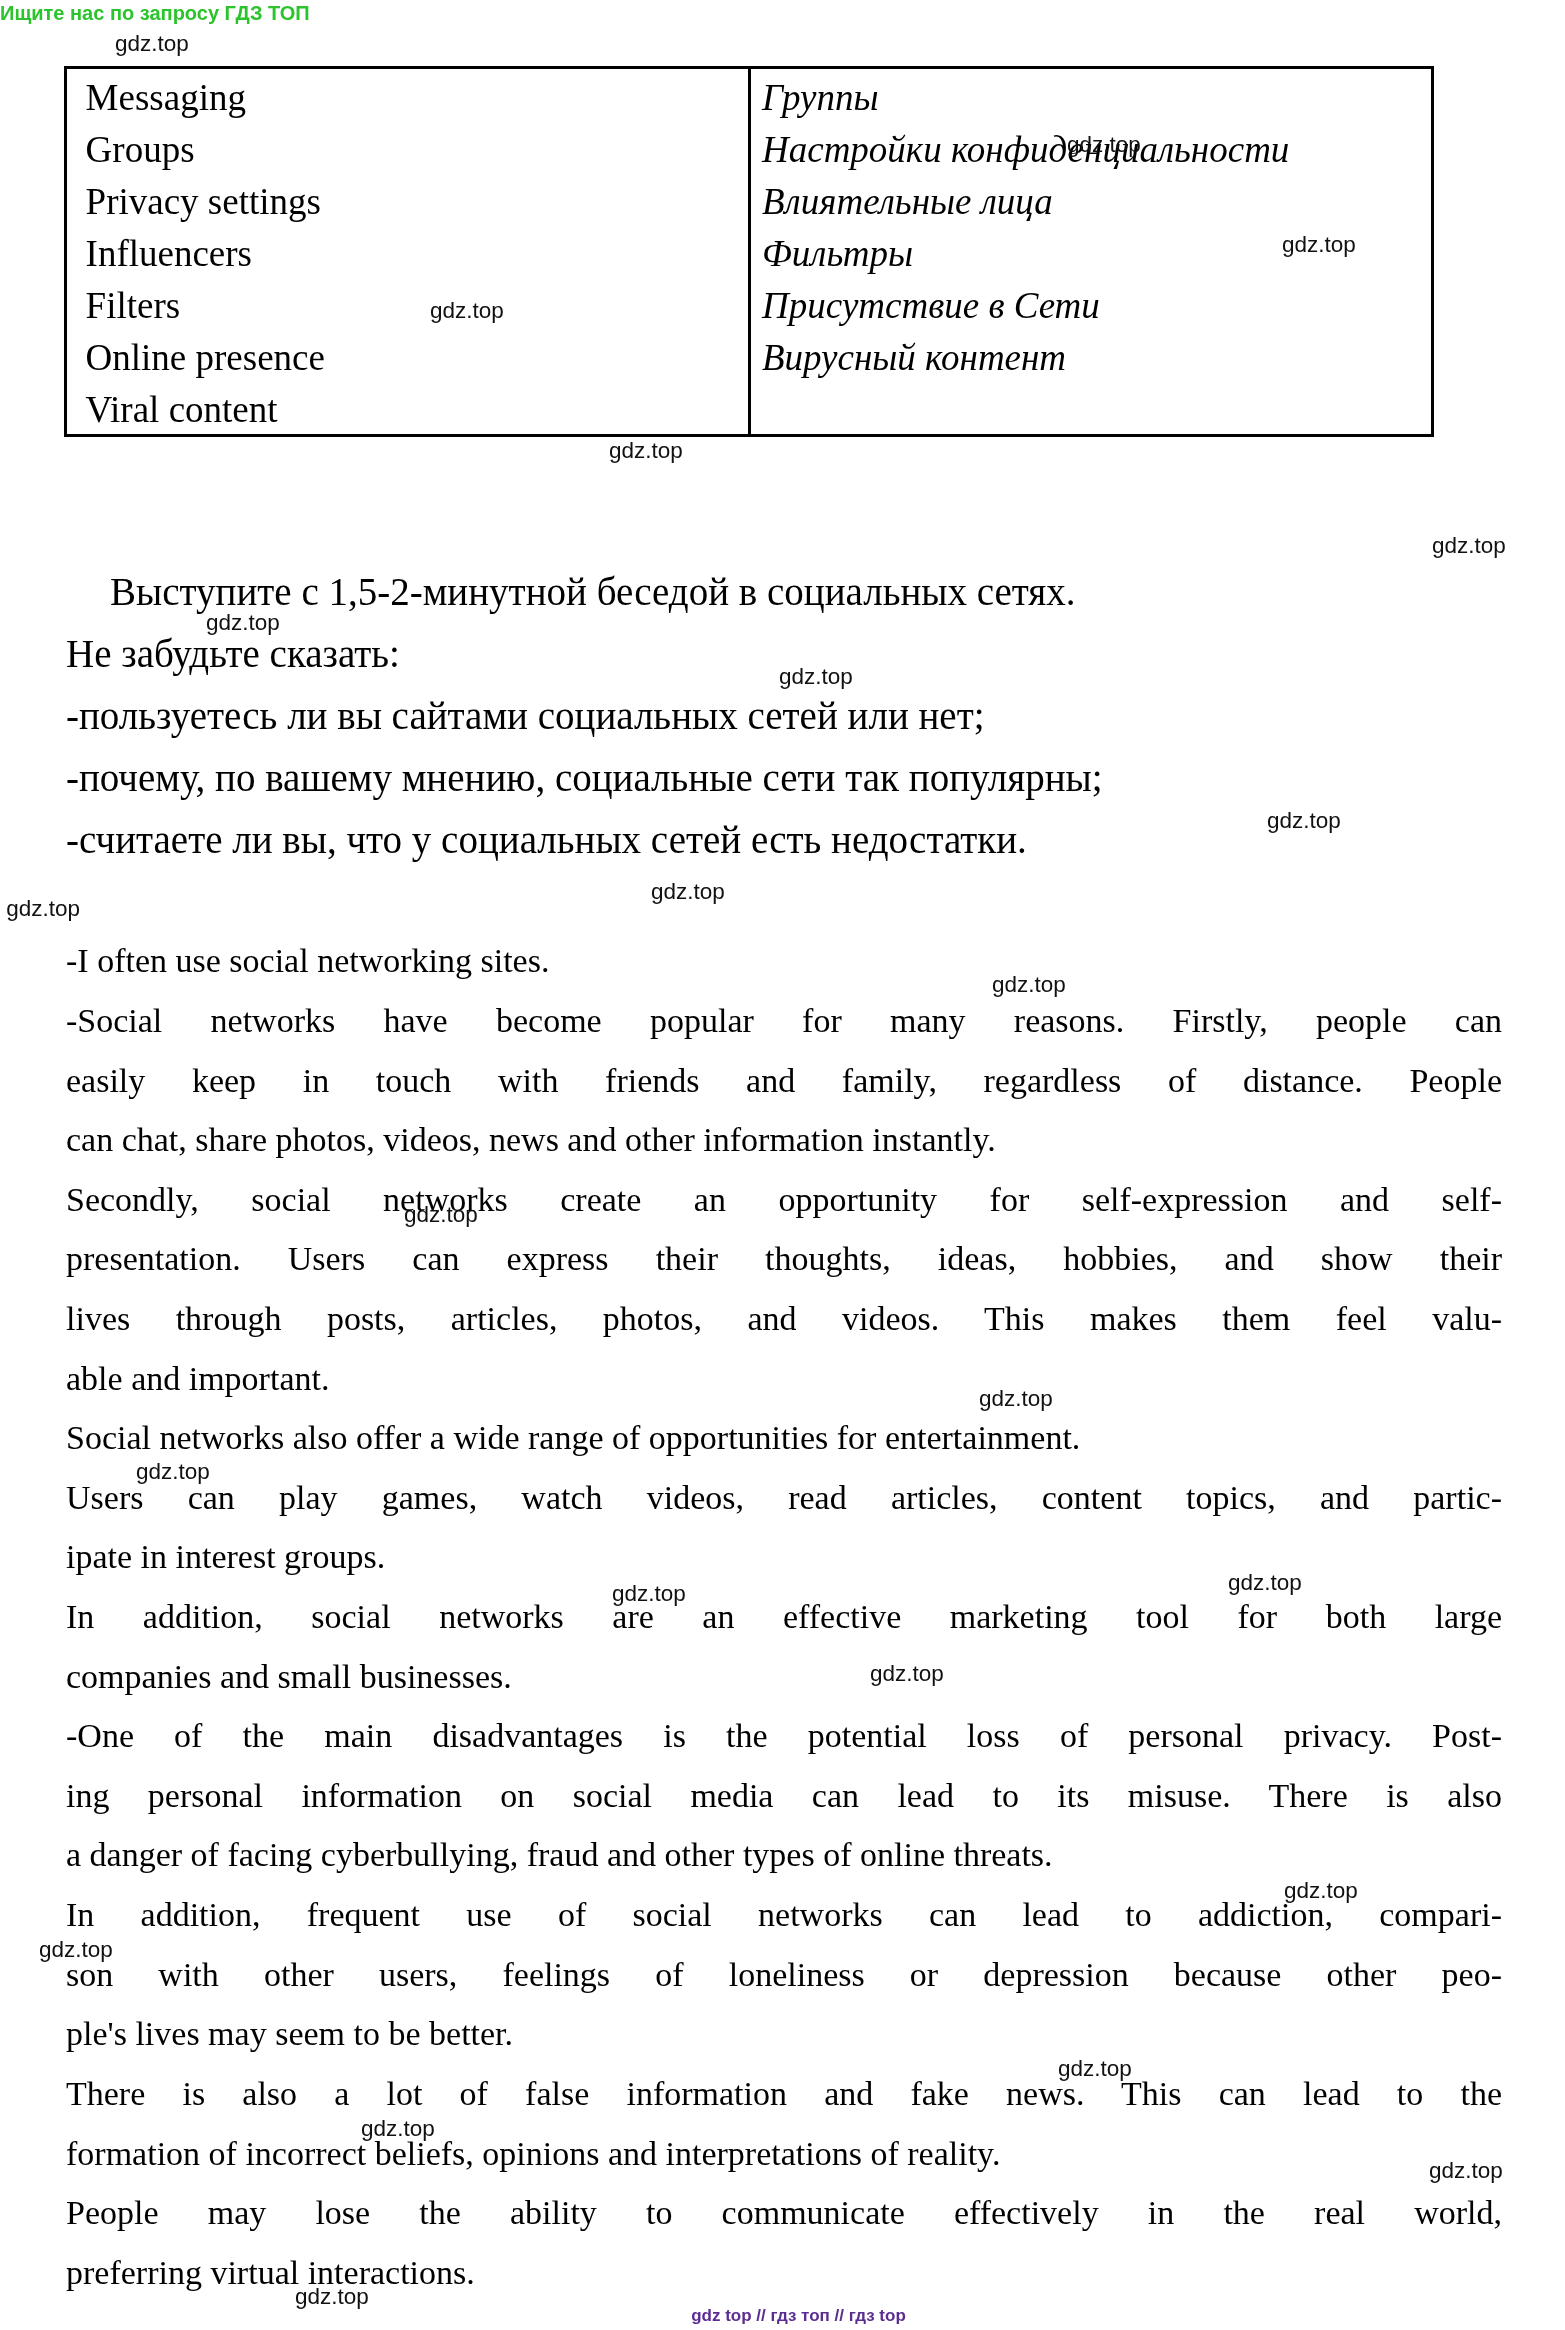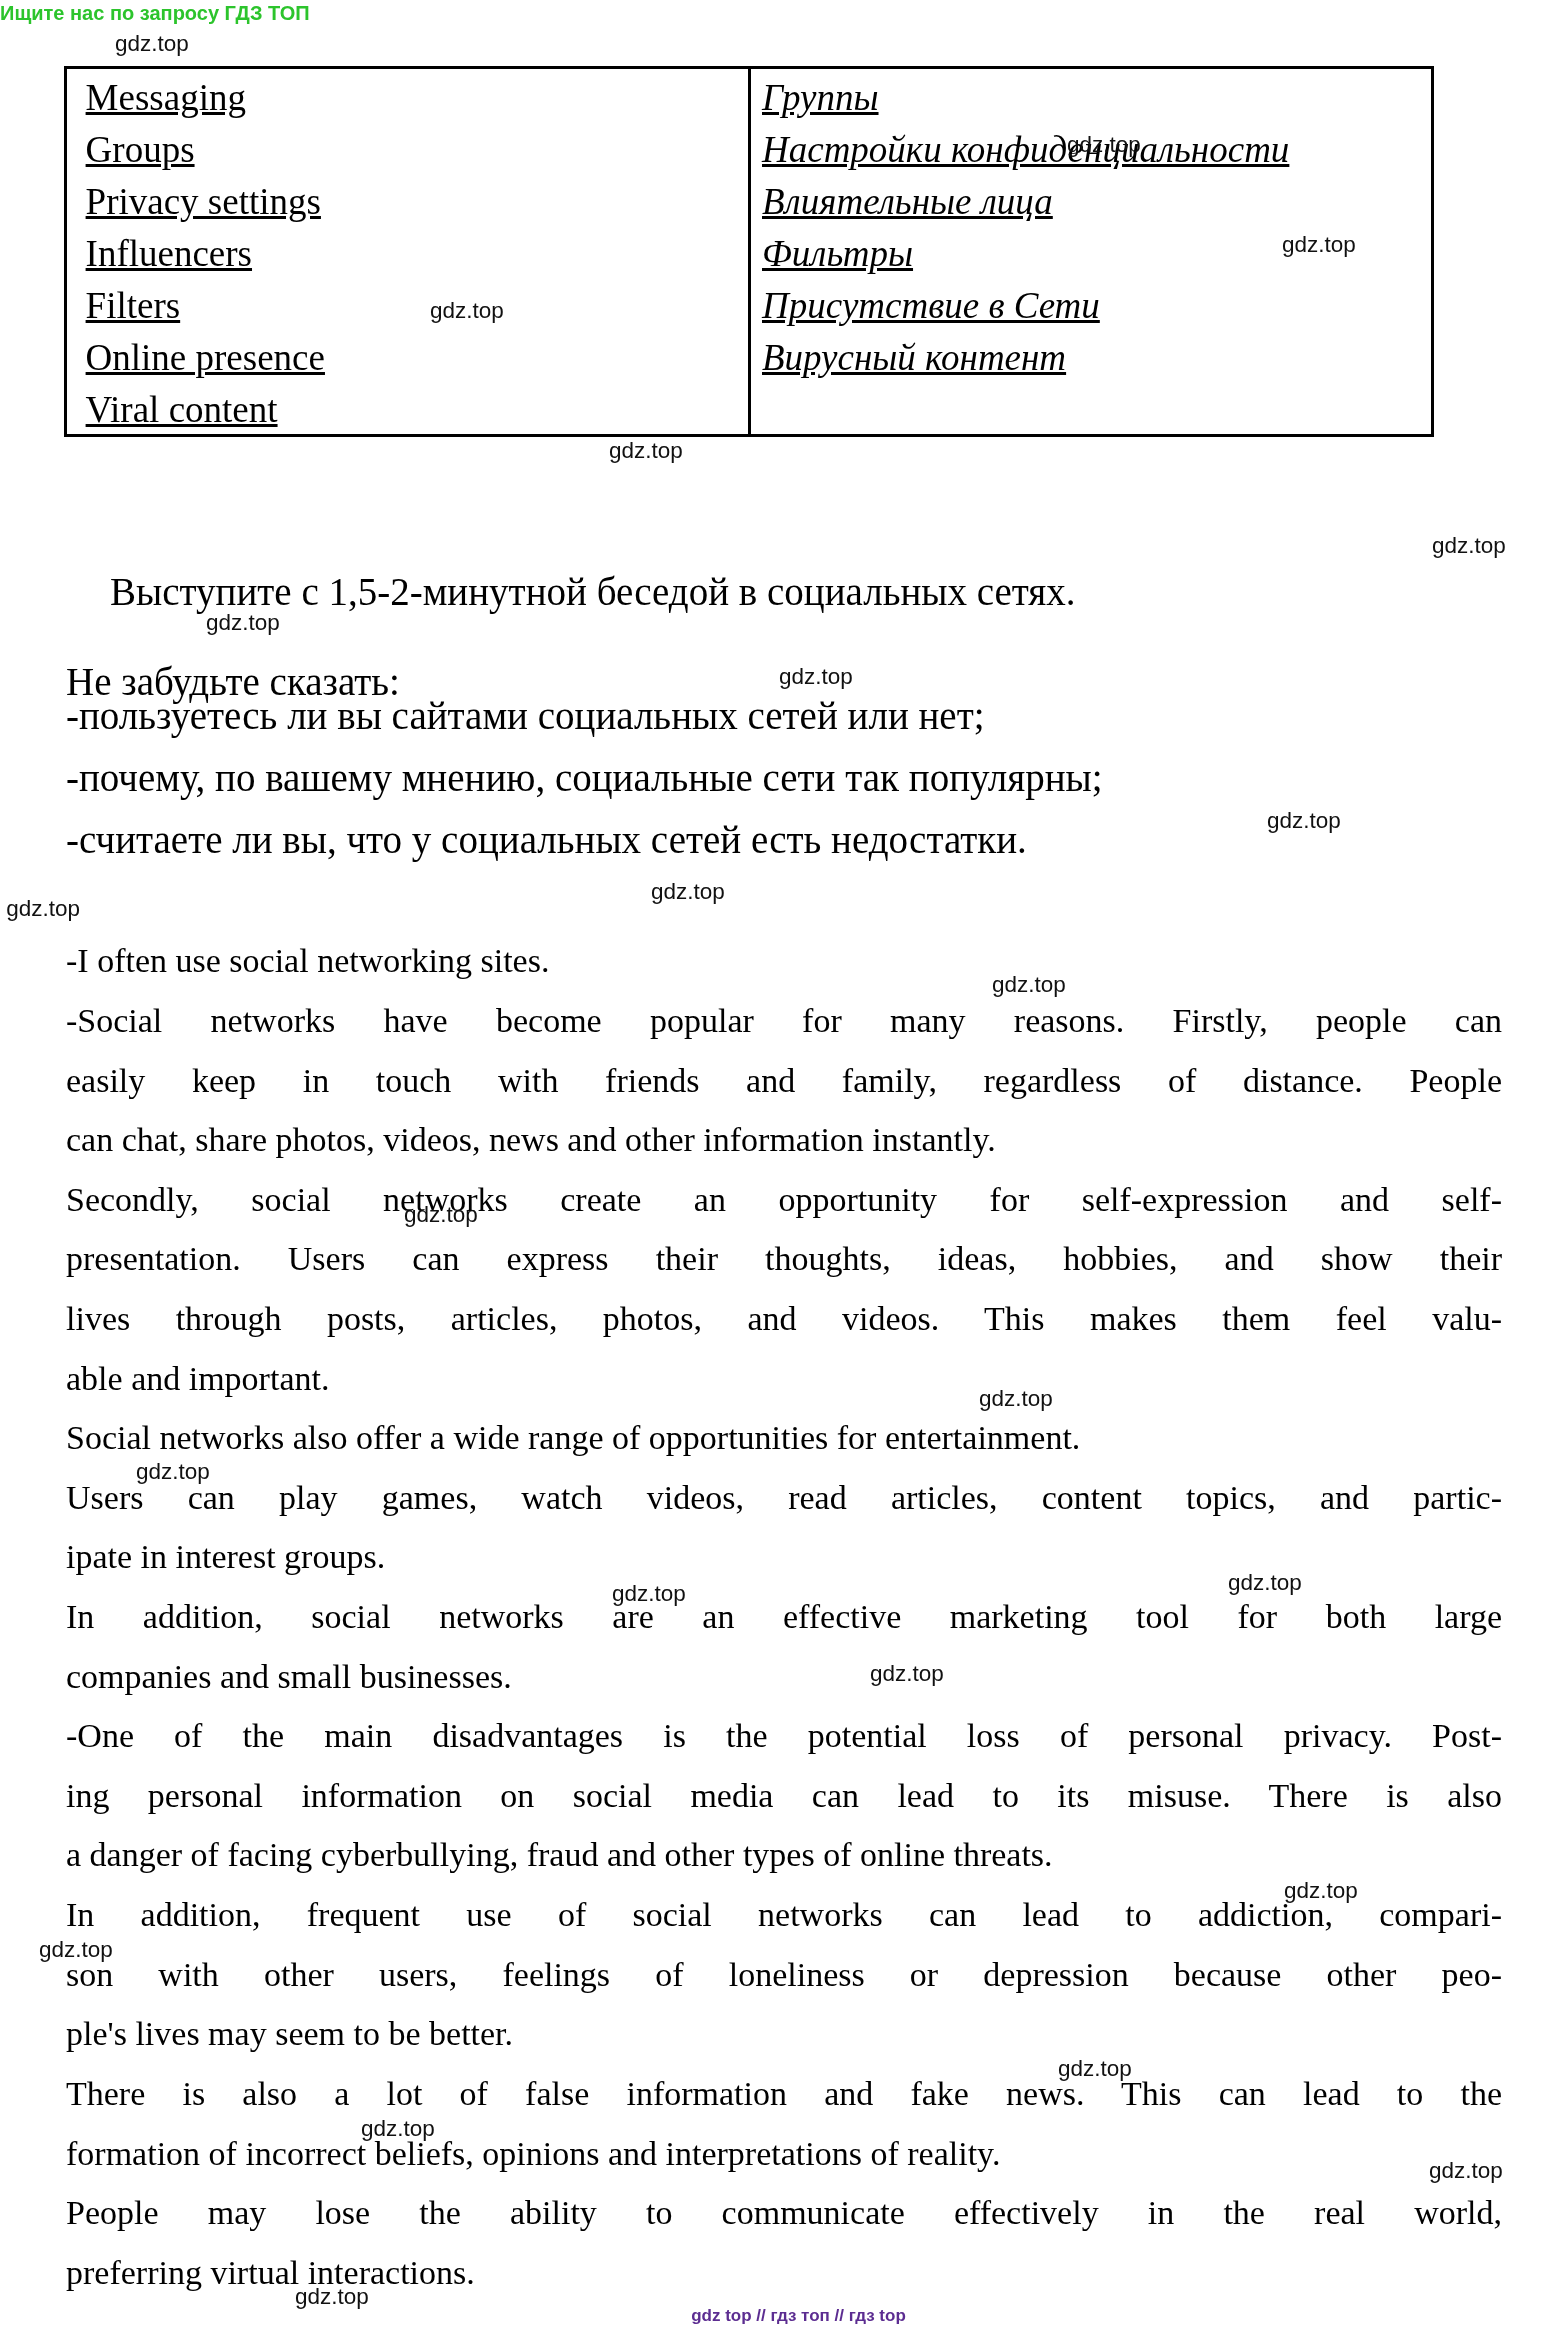--- a/index.html
+++ b/index.html
@@ -32,21 +32,20 @@
     width:3.1px;height:100%;
     background:#000000;
   }
   .col{position:absolute;top:3.1px;}
   .col-en{left:0;width:681px;padding-left:18.6px;box-sizing:border-box;}
   .col-ru{left:695px;width:666px;font-style:italic;}
   .trow{
     height:52px;line-height:52px;
     font-size:37px;
     white-space:nowrap;
-    text-decoration:underline;
   }
   .tline{
     position:absolute;
     left:66px;
     font-size:39px;
     white-space:nowrap;
   }
   .aline{
     position:absolute;
     left:66px;
@@ -96,21 +95,21 @@
         <div class="trow">Настройки конфиденциальности</div>
         <div class="trow">Влиятельные лица</div>
         <div class="trow">Фильтры</div>
         <div class="trow">Присутствие в Сети</div>
         <div class="trow">Вирусный контент</div>
       </div>
   </div>
 
   <div id="task-block">
       <div class="tline" style="top: 569px; margin-left: 44px;">Выступите с 1,5-2-минутной беседой в социальных сетях.</div>
-      <div class="tline" style="top: 659px;">Не забудьте сказать:</div>
+      <div class="tline" style="top: 631px;">Не забудьте сказать:</div>
       <div class="tline" style="top: 693px;">-пользуетесь ли вы сайтами социальных сетей или нет;</div>
       <div class="tline" style="top: 755px;">-почему, по вашему мнению, социальные сети так популярны;</div>
       <div class="tline" style="top: 817px;">-считаете ли вы, что у социальных сетей есть недостатки.</div>
     </div>
 
   <div id="answer-block">
       <div class="aline" style="top: 938px;">-I often use social networking sites.</div>
       <div class="aline stretch" style="top: 998px;">-Social networks have become popular for many reasons. Firstly, people can</div>
       <div class="aline stretch" style="top: 1058px;">easily keep in touch with friends and family, regardless of distance. People</div>
       <div class="aline" style="top: 1117px;">can chat, share photos, videos, news and other information instantly.</div>

